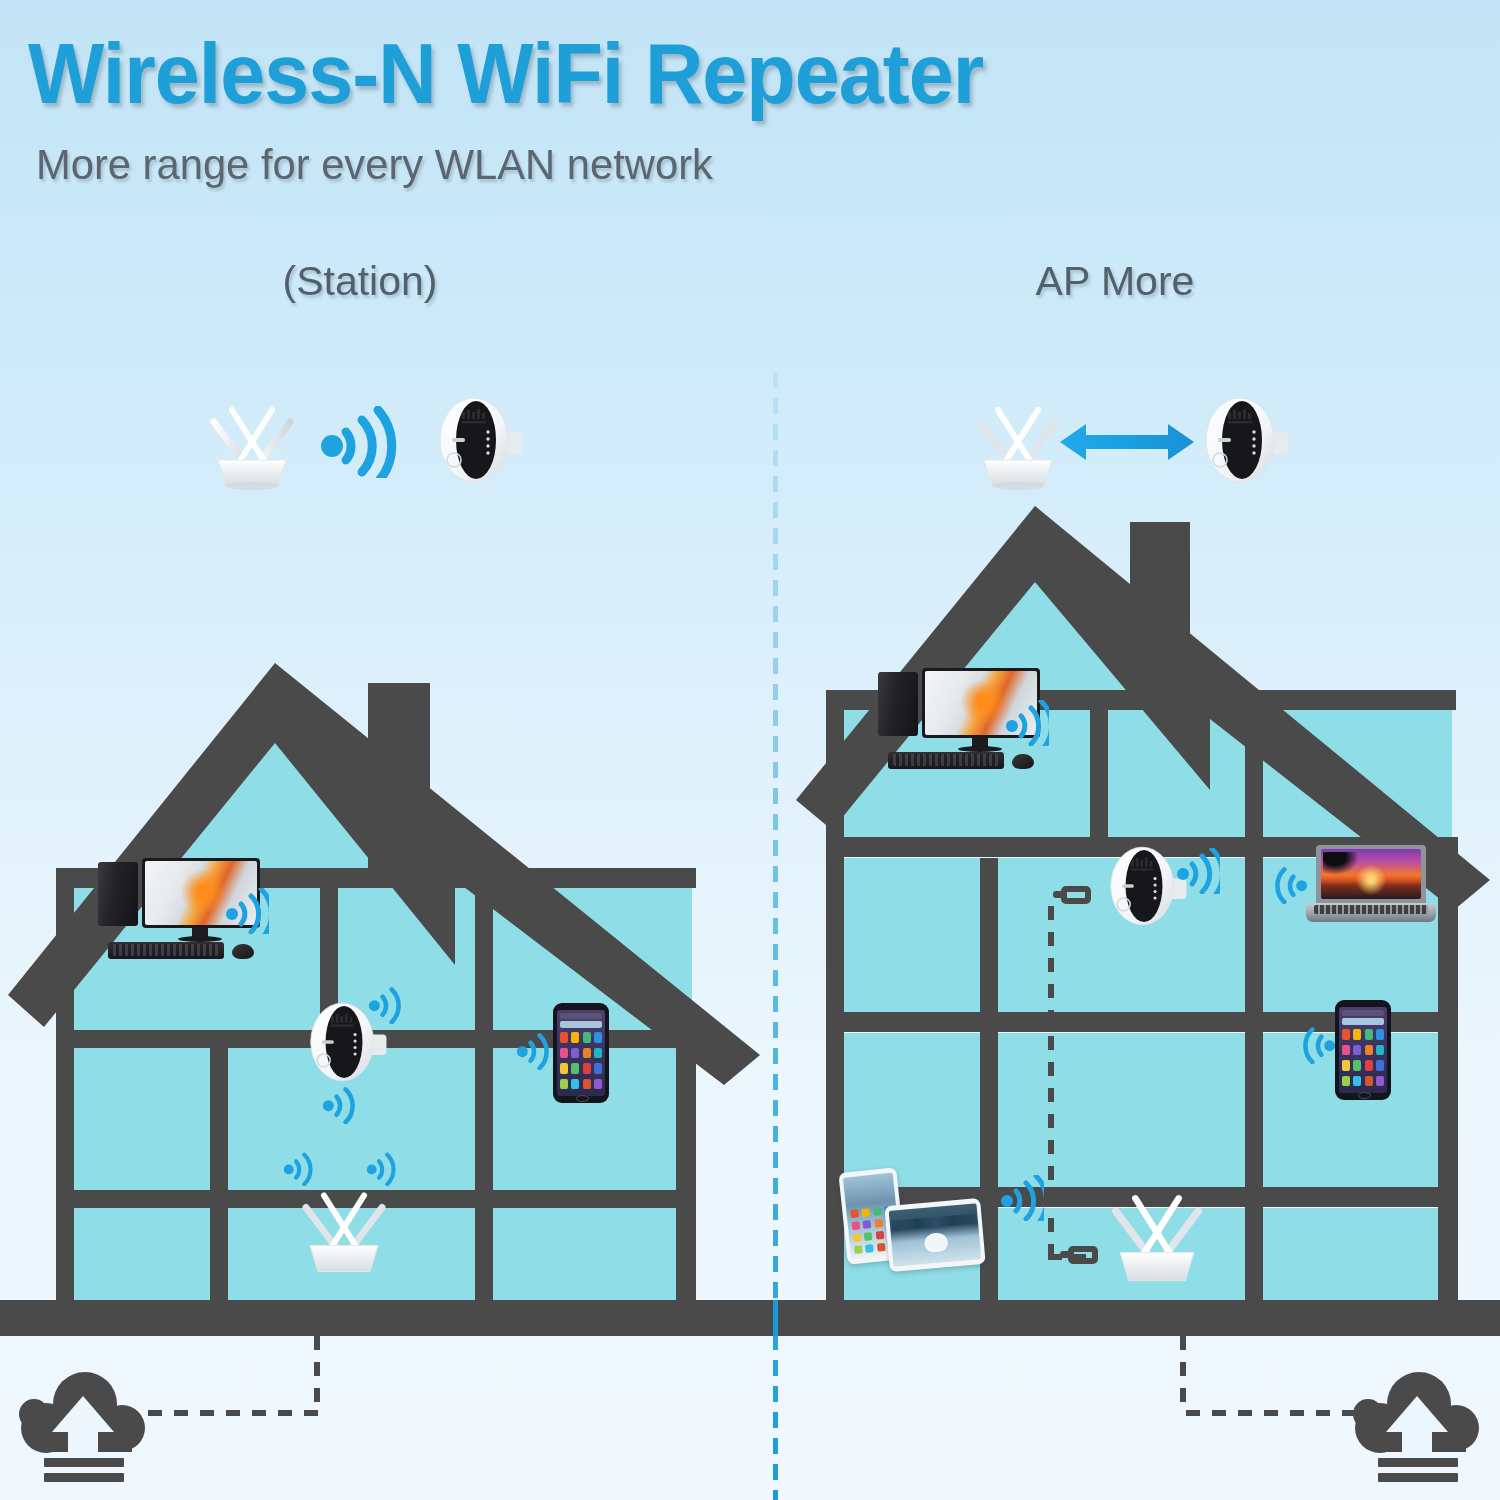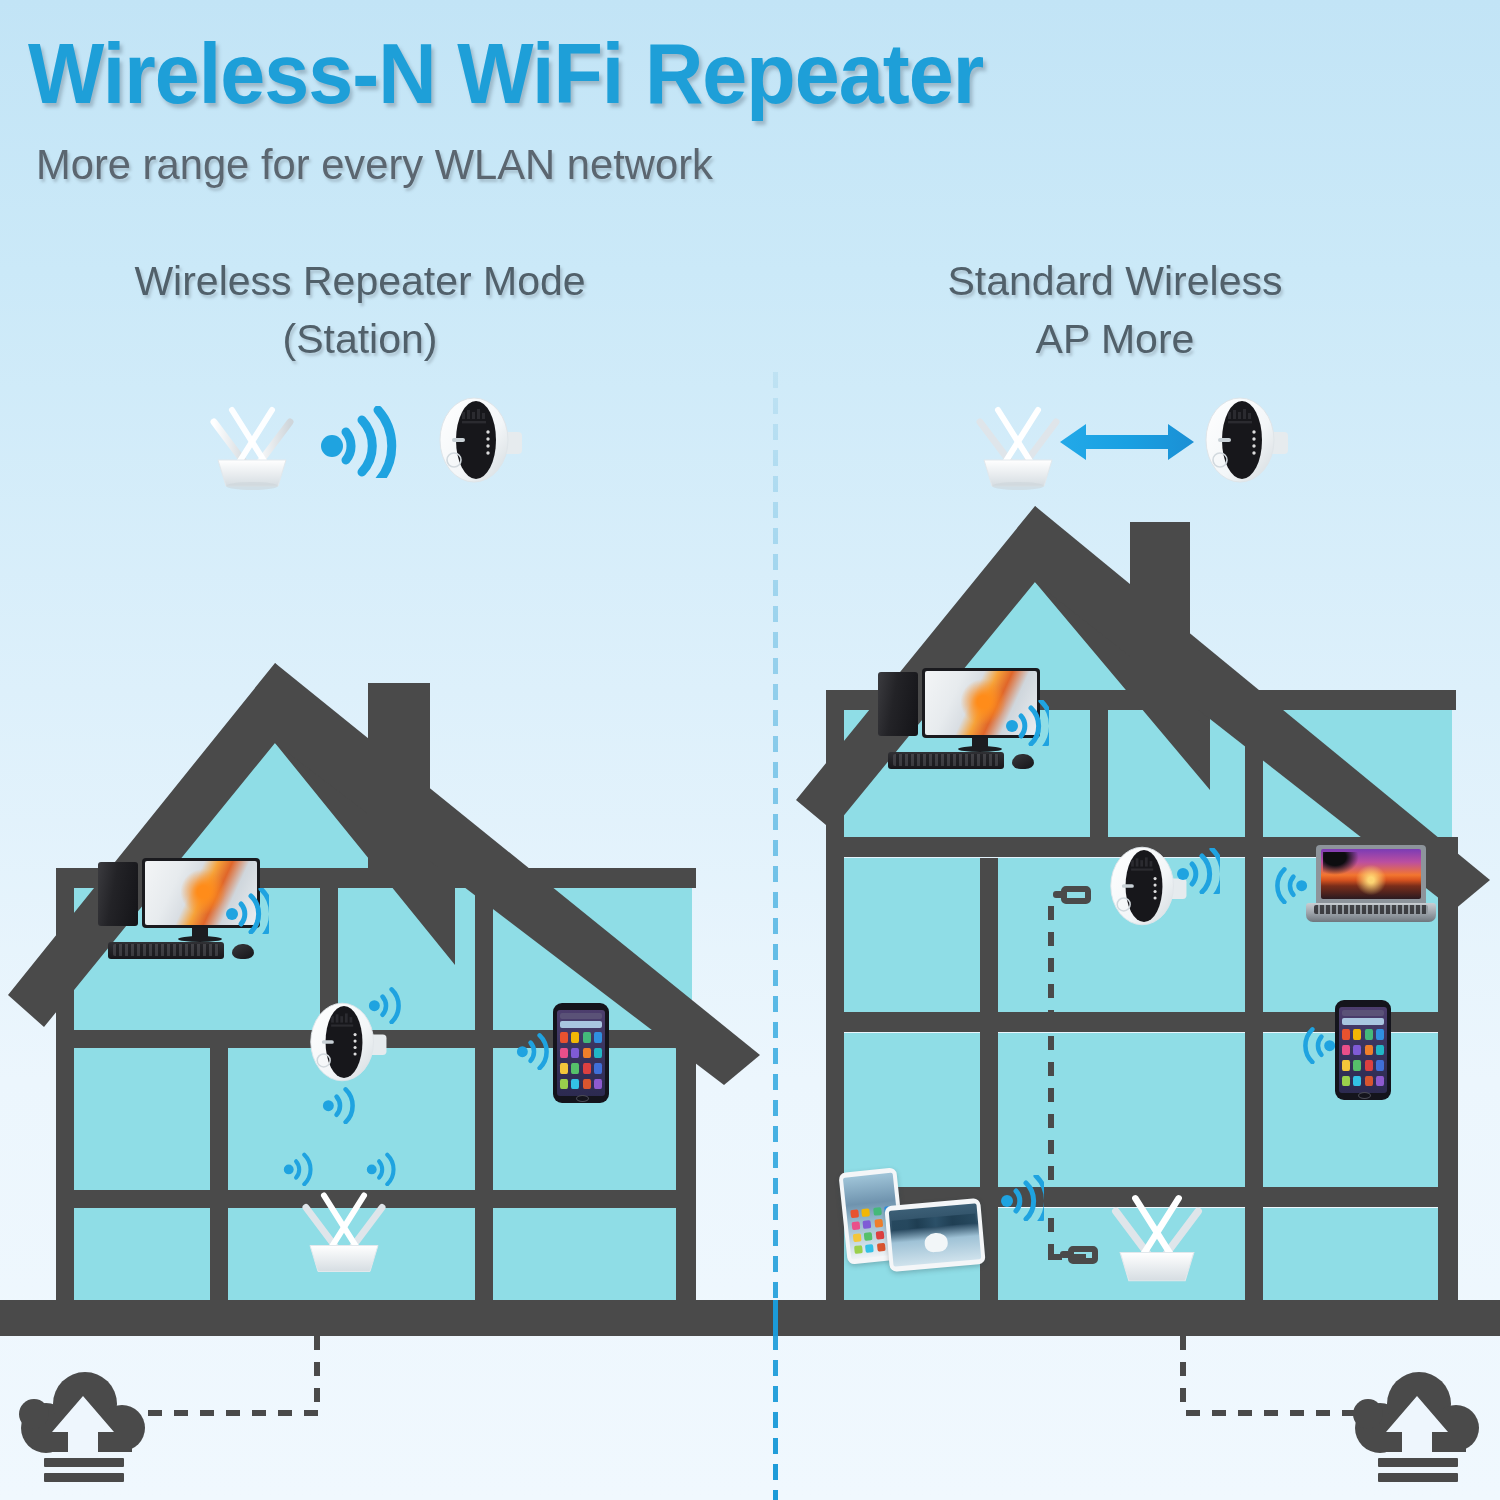--- a/index.html
+++ b/index.html
@@ -102,26 +102,24 @@
 </style>
 </head>
 <body>
 
 <div class="stage">
 
   <div class="abs title">Wireless-N WiFi Repeater</div>
   <div class="abs subtitle">More range for every WLAN network</div>
 
   <div class="abs mode-head left">
-    <div>Wireless Repeater Mode</div>
     <div>(Station)</div>
   </div>
 
   <div class="abs mode-head right">
-    <div>Standard Wireless</div>
     <div>AP More</div>
   </div>
 
   <div class="abs divider"></div>
 
   <svg class="abs" style="left:192px;top:392px;" width="120" height="100" viewBox="0 0 120 100">
     <defs>
       <linearGradient id="rtbody" x1="0" y1="0" x2="0" y2="1">
         <stop offset="0" stop-color="#ffffff"></stop>
           <stop offset="1" stop-color="#d6dde2"></stop>

